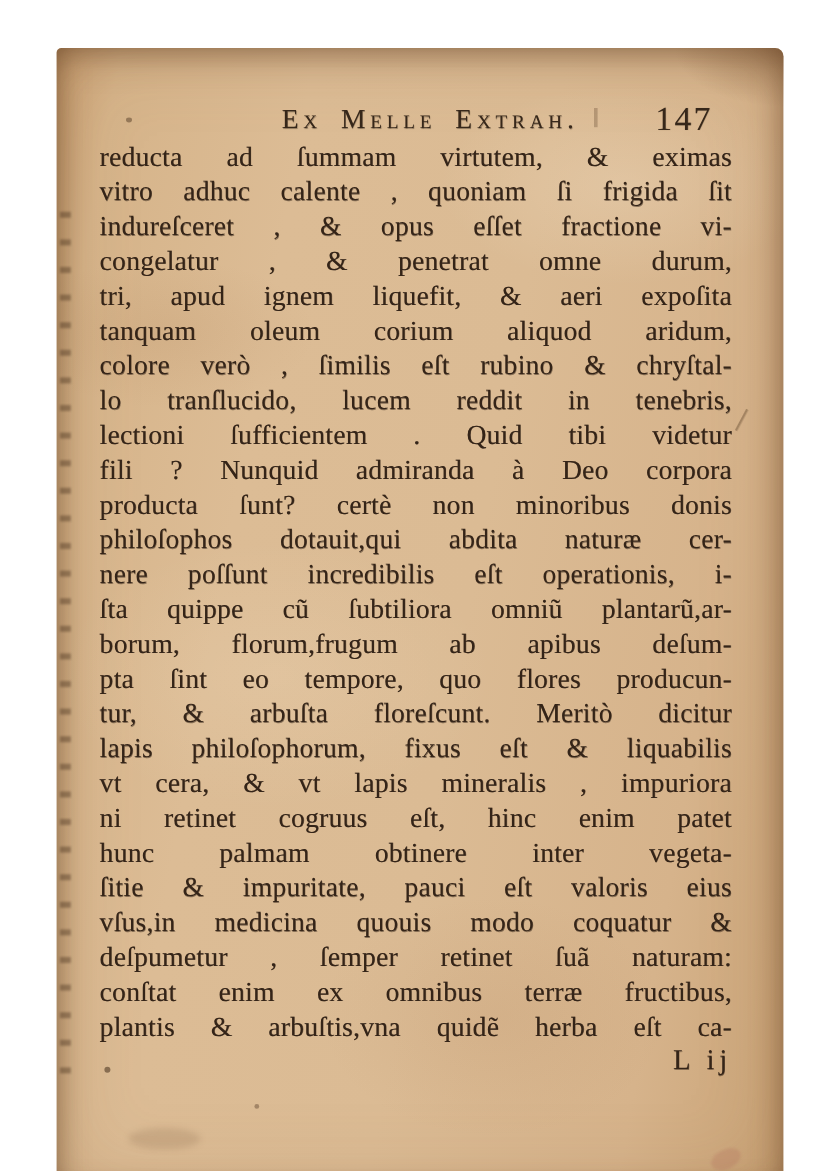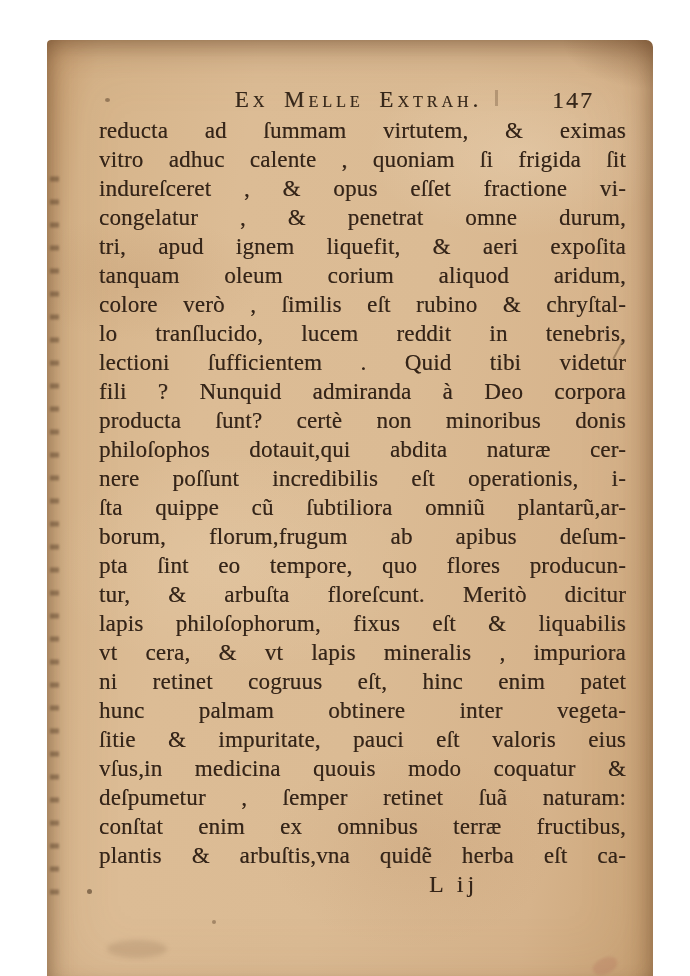--- a/index.html
+++ b/index.html
@@ -68,30 +68,30 @@
     letter-spacing: 4px;
     word-spacing: 6px;
     font-size: 23px;
     line-height: 32px;
     color: #36271a;
     text-shadow: 0.4px 0.4px 0.6px rgba(54,39,26,0.45);
   }
   .page-number {
     position: absolute;
     right: 28px; top: 0;
-    font-size: 24px;
+    font-size: 28px;
     line-height: 32px;
     letter-spacing: 2px;
     color: #36271a;
     text-shadow: 0.4px 0.4px 0.6px rgba(54,39,26,0.45);
   }
   
   .textblock {
     position: absolute;
-    left: 52px; top: 76px;
+    left: 36px; top: 76px;
     width: 527px;
     color: #342418;
   }
   .line {
     height: 29px;
     line-height: 29px;
     font-size: 23px;
     letter-spacing: 0.2px;
     text-align: justify;
     text-align-last: justify;
@@ -99,20 +99,21 @@
     text-shadow: 0.35px 0.35px 0.55px rgba(52,36,24,0.5);
   }
   .signature {
     height: 29px;
     line-height: 29px;
     font-size: 24px;
     margin-left: 330px;
     letter-spacing: 4px;
     color: #342418;
     text-shadow: 0.35px 0.35px 0.55px rgba(52,36,24,0.5);
+    text-align: right;
   }
   
   .artifact { position: absolute; pointer-events: none; }
   .dot-margin {
     left: 40px; top: 849px; width: 5px; height: 5px;
     border-radius: 50%; background: rgba(70,48,28,0.55); filter: blur(0.4px);
   }
   .dot-header {
     left: 58px; top: 58px; width: 5px; height: 4px;
     border-radius: 50%; background: rgba(70,48,28,0.45); filter: blur(0.5px);

